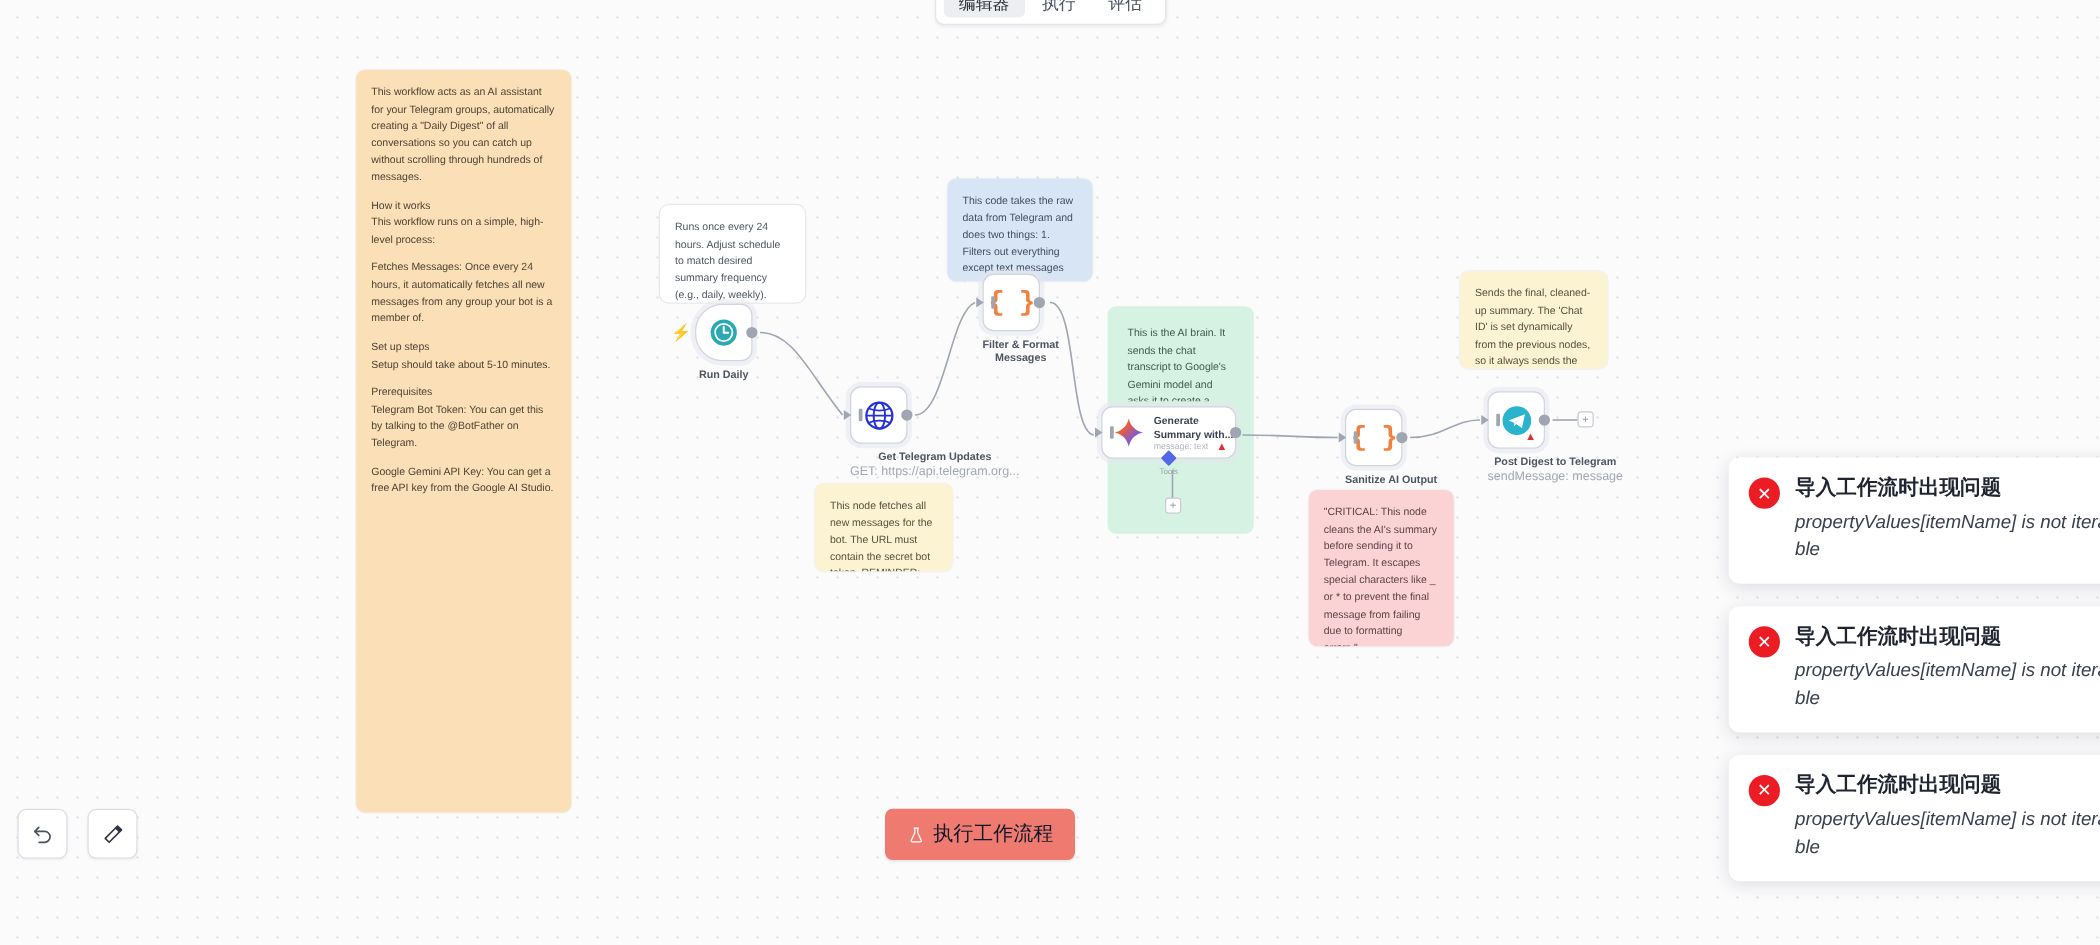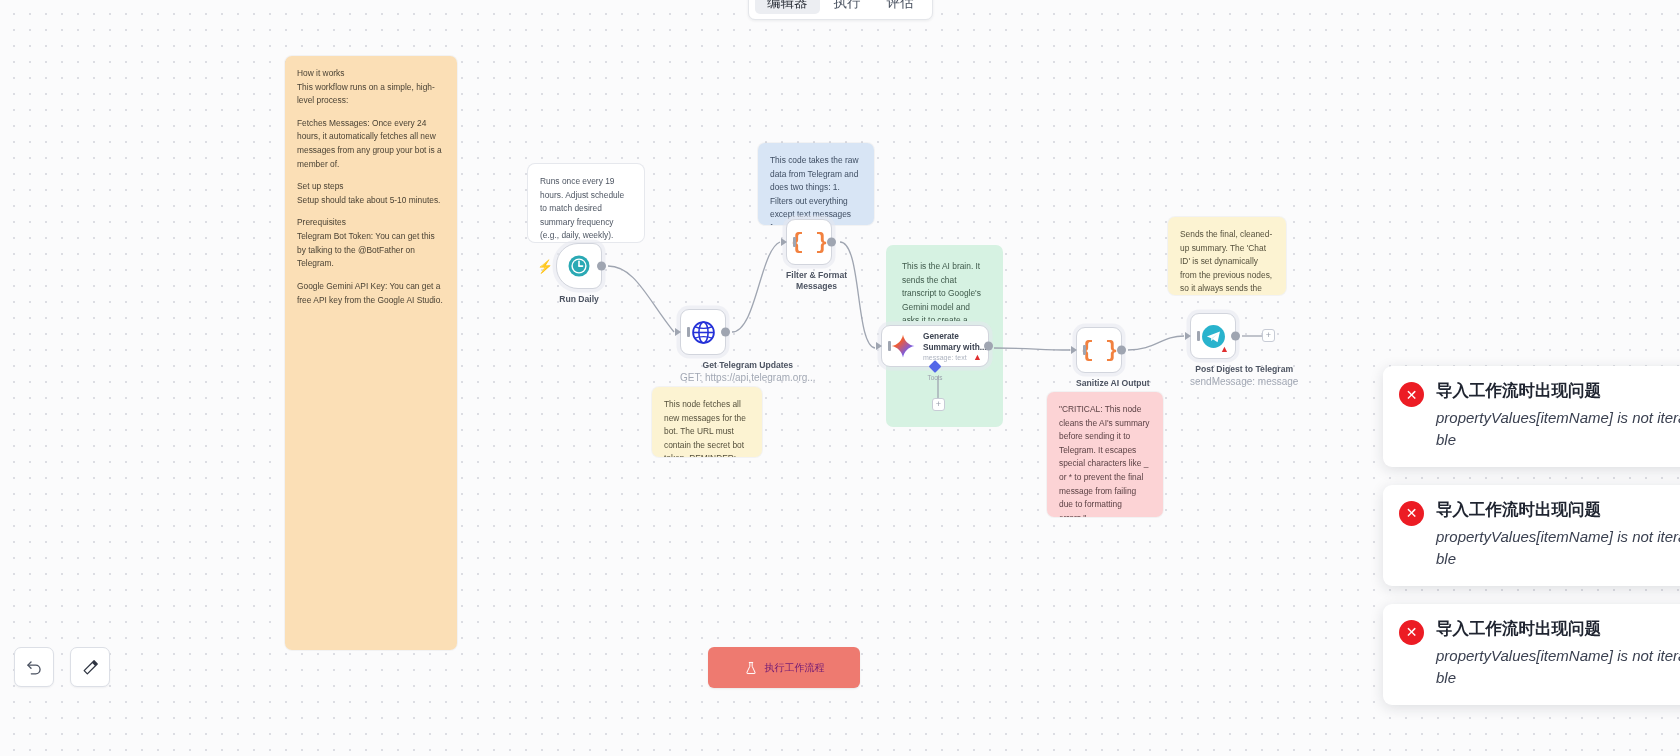--- a/index.html
+++ b/index.html
@@ -202,22 +202,22 @@
   #node-telegram  { left: 1190px; top: 313px; }
 
   
   #execute-btn {
     position: absolute;
     left: 708px; top: 647px;
     width: 152px; height: 41px;
     background: #ee7a70;
     border: none;
     border-radius: 6px;
-    color: #701a75;
-    font-size: 10px;
+    color: #0f172a;
+    font-size: 16px;
     font-family: "Liberation Sans", sans-serif;
     display: flex; align-items: center; justify-content: center;
     gap: 7px;
     box-shadow: 0 1px 2px rgba(0,0,0,.08);
     cursor: pointer;
     z-index: 45;
   }
 
   
   .tool-btn {
@@ -300,33 +300,34 @@
       <path d="M 1242 336 L 1262 336"></path>
 
       <path d="M 938 376 L 938 402"></path>
     </g>
   </svg>
 
   <div id="group-green"></div>
 
   <div id="note-main" class="sticky sticky-orange">
     <div id="main-note-text">
+        <p style="white-space: pre-line;">This workflow acts as an AI assistant for your Telegram groups, automatically creating a "Daily Digest" of all conversations so you can catch up without scrolling through hundreds of messages.</p>
         <p style="white-space: pre-line;">How it works
 This workflow runs on a simple, high-level process:</p>
         <p style="white-space: pre-line;">Fetches Messages: Once every 24 hours, it automatically fetches all new messages from any group your bot is a member of.</p>
         <p style="white-space: pre-line;">Set up steps
 Setup should take about 5-10 minutes.</p>
         <p style="white-space: pre-line;">Prerequisites
 Telegram Bot Token: You can get this by talking to the @BotFather on Telegram.</p>
         <p style="white-space: pre-line;">Google Gemini API Key: You can get a free API key from the Google AI Studio.</p>
       </div>
   </div>
 
   <div id="note-schedule" class="sticky sticky-white">
-    <p class="tight">Runs once every 19 hours. Adjust schedule to match desired summary frequency (e.g., daily, weekly).</p>
+    <p class="tight">Runs once every 24 hours. Adjust schedule to match desired summary frequency (e.g., daily, weekly).</p>
   </div>
 
   <div id="note-code" class="sticky sticky-blue">
     <p class="tight">This code takes the raw data from Telegram and does two things: 1. Filters out everything except text messages from groups. 2. Formats the messages into a clean User: message list for the AI</p>
   </div>
 
   <div id="note-http" class="sticky sticky-yellow">
     <p class="tight">This node fetches all new messages for the bot. The URL must contain the secret bot token. REMINDER: Bot privacy mode must be turned OFF in BotFather for this to work.</p>
   </div>
 

